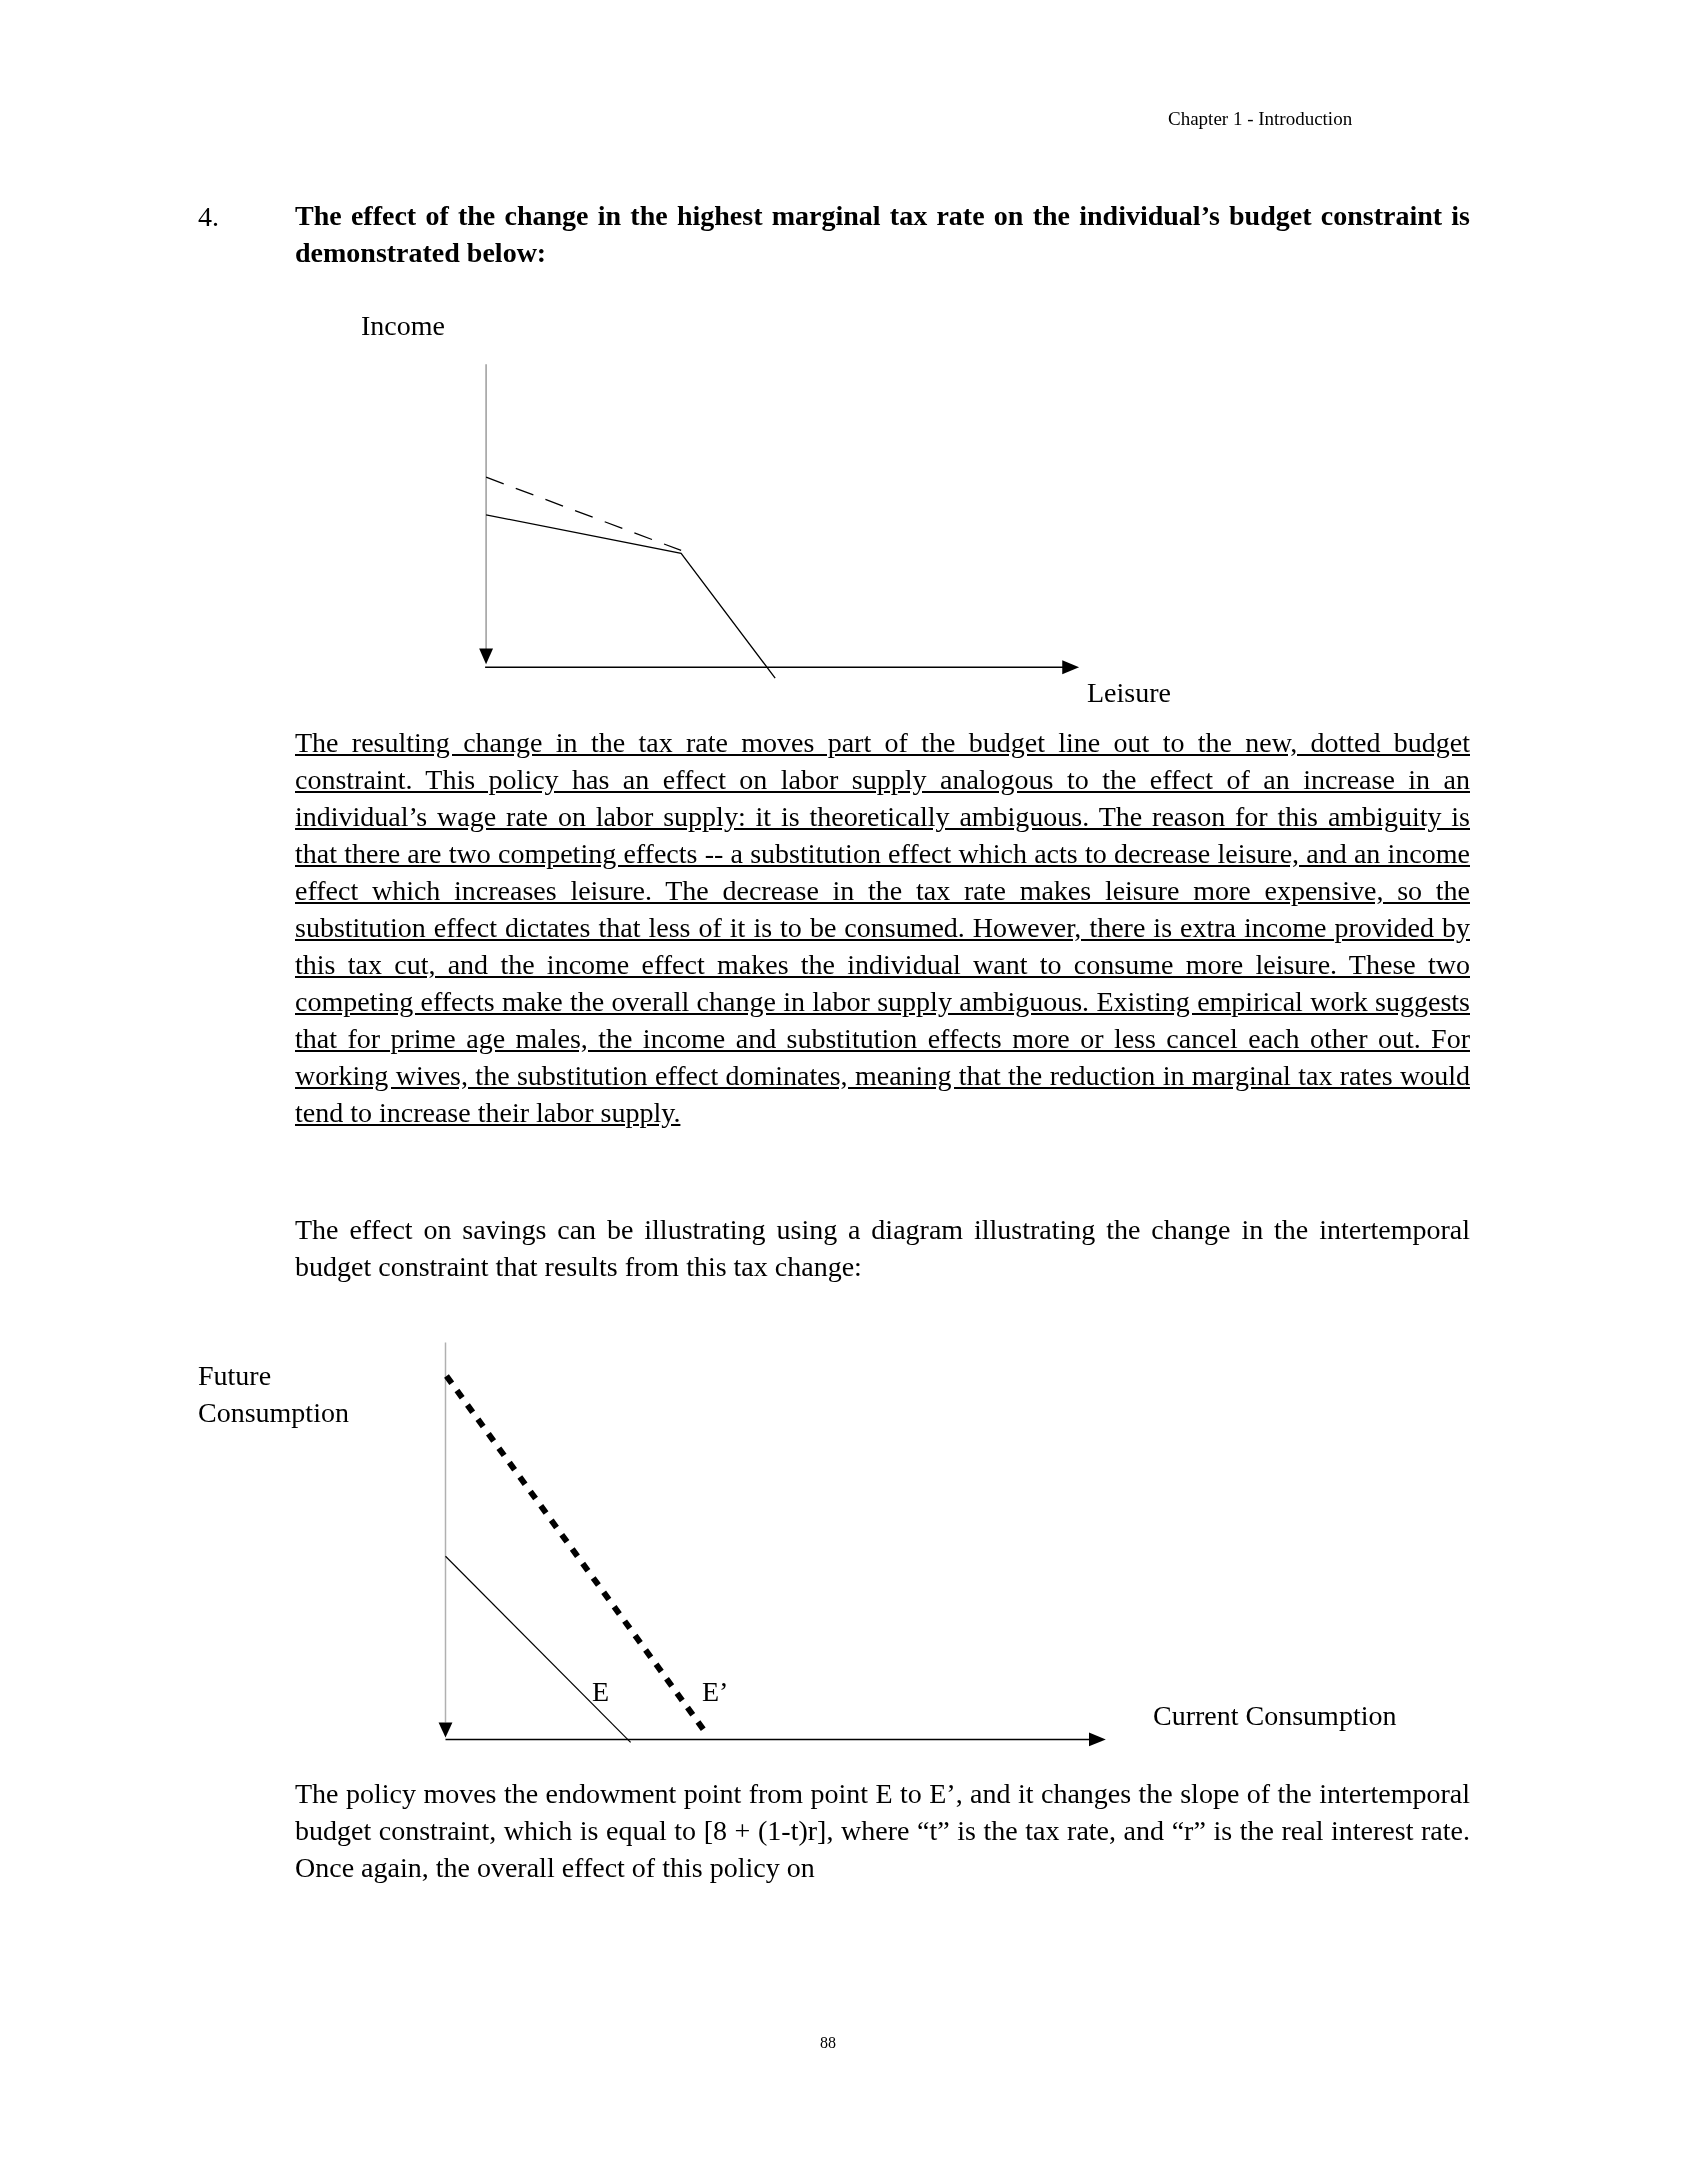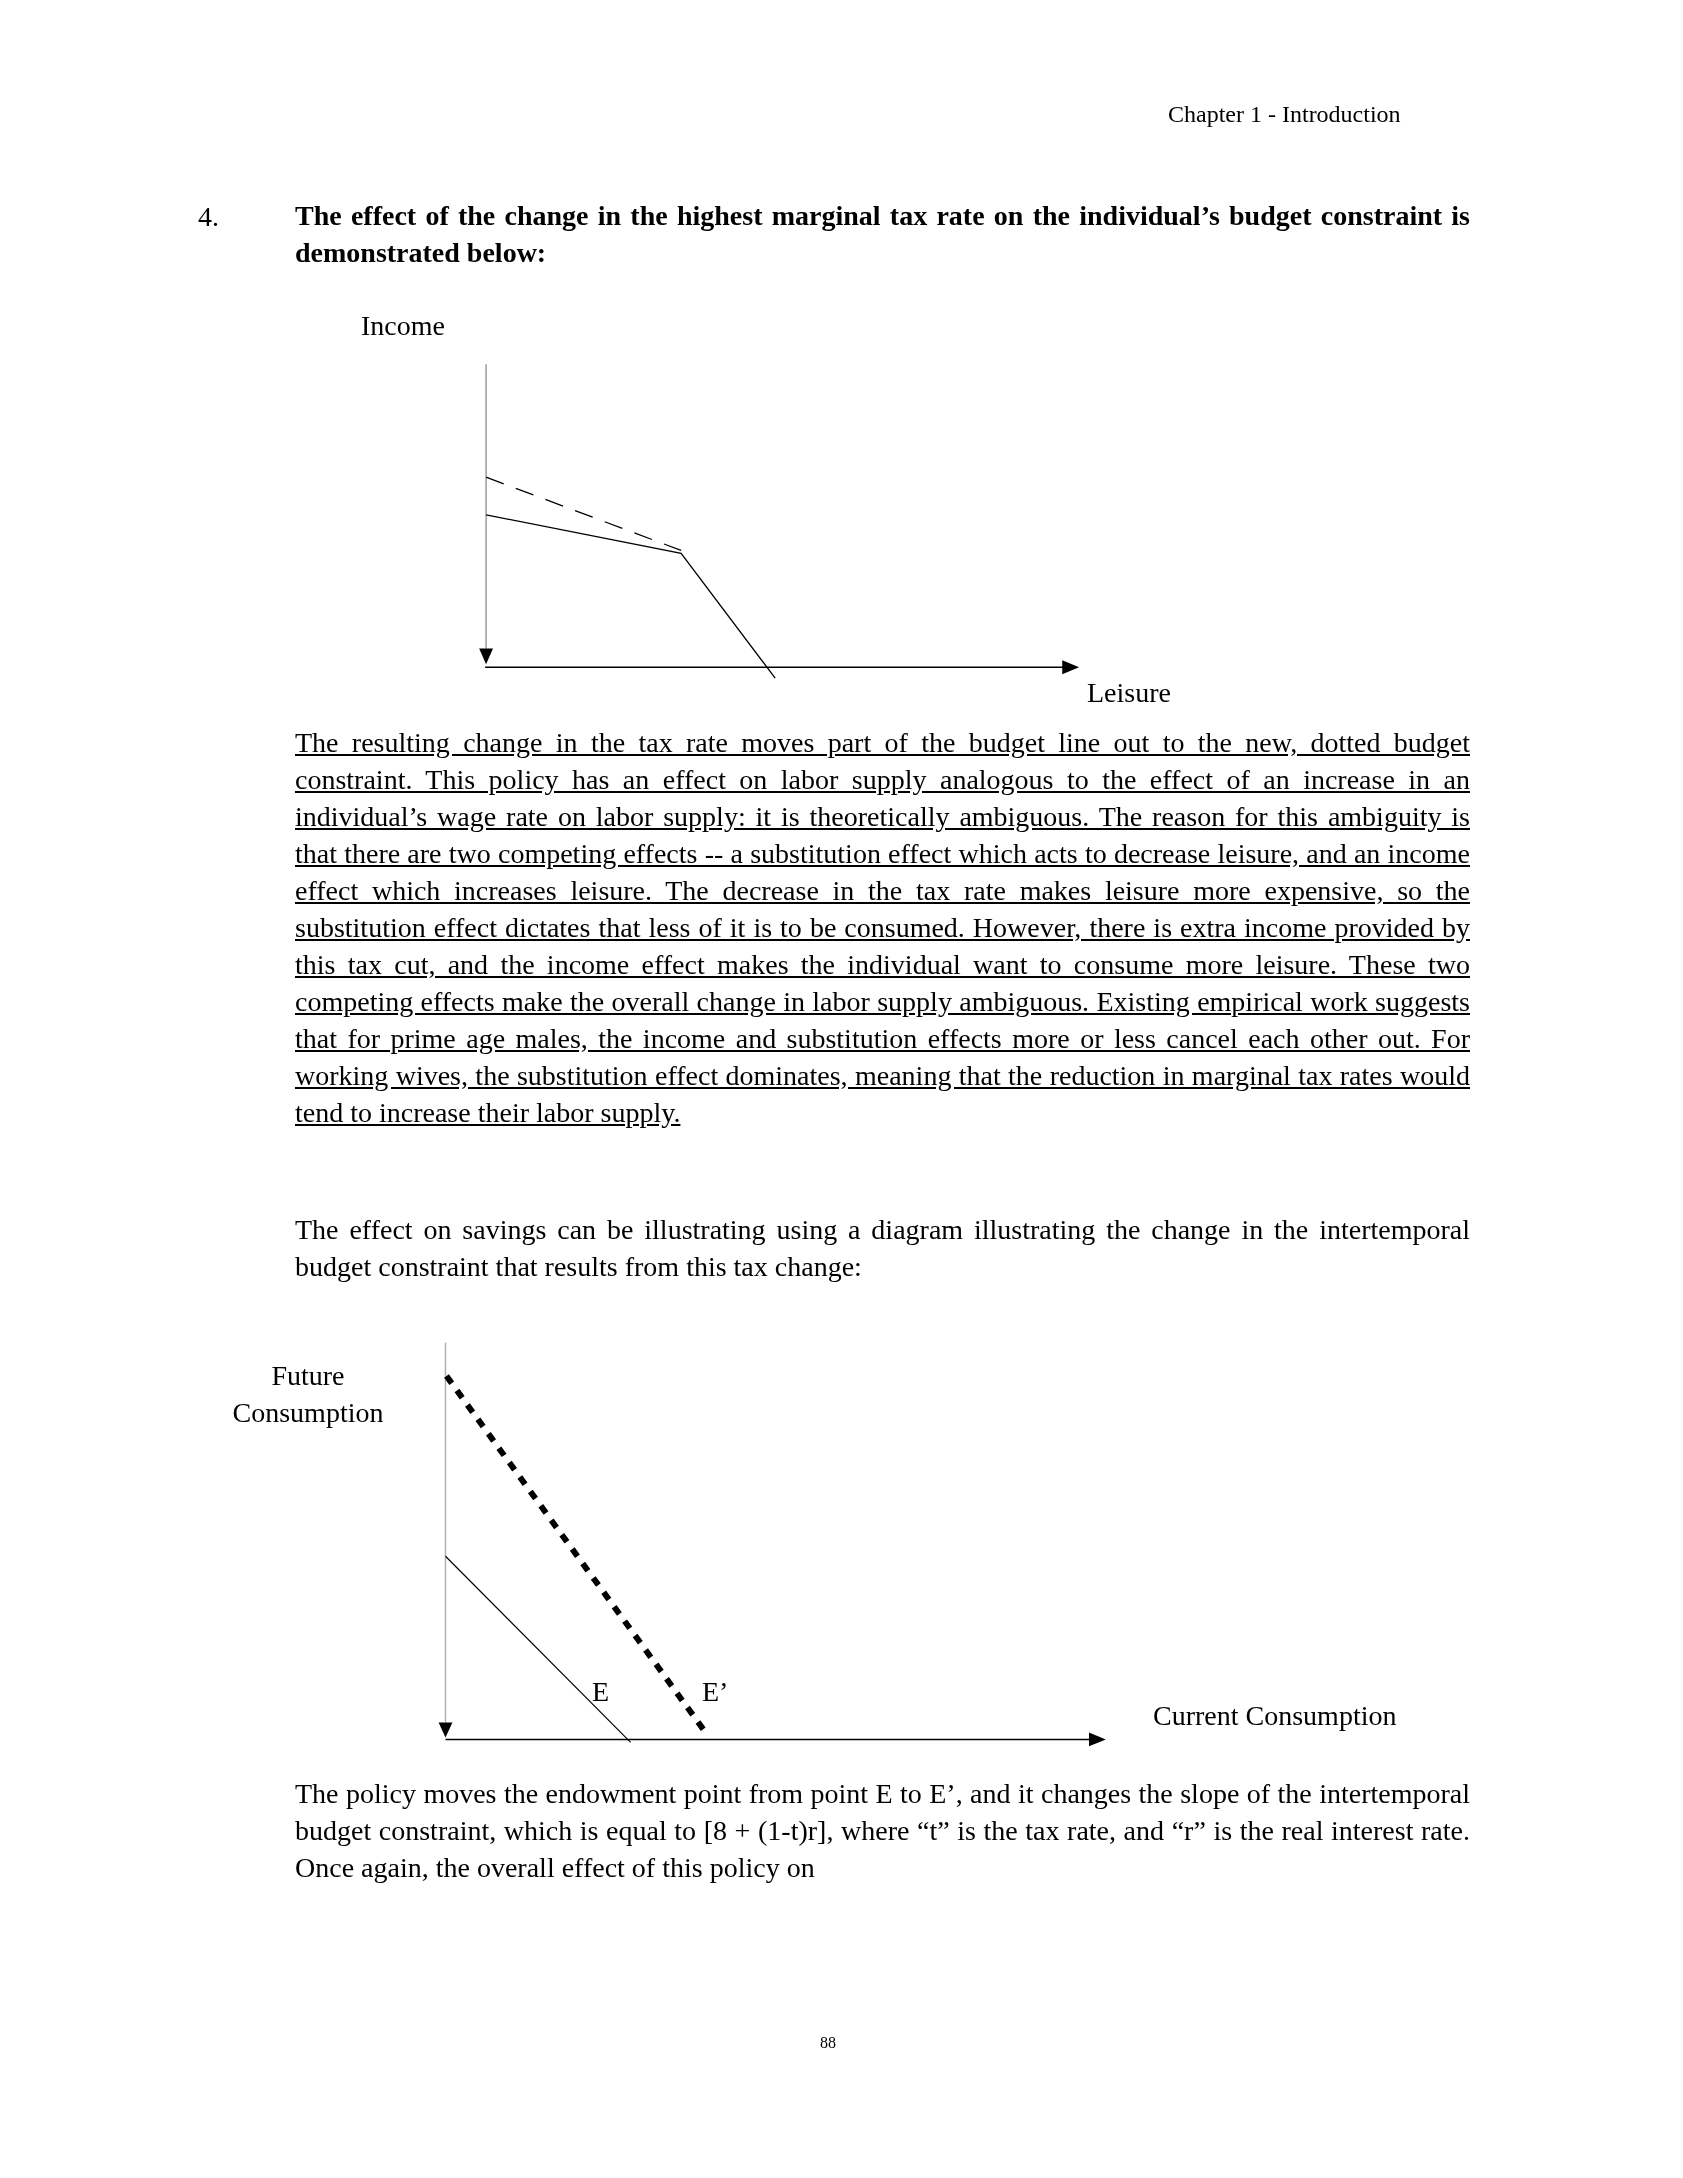--- a/index.html
+++ b/index.html
@@ -1,30 +1,30 @@
 <!DOCTYPE html>
 <html><head>
 <meta charset="utf-8">
 <style>
   html, body { margin: 0; padding: 0; background: #ffffff; }
   body { width: 1683px; height: 2178px; position: relative; overflow: hidden;
          font-family: "Liberation Serif", serif; color: #000; }
   .abs { position: absolute; }
-  .header { left: 1168px; top: 101px; font-size: 24px; white-space: nowrap; }
+  .header { left: 1168px; top: 108px; font-size: 19px; white-space: nowrap; }
   .qnum { left: 198px; top: 201px; font-size: 28px; }
   .para { left: 295px; width: 1175px; font-size: 28px; line-height: 37px;
           text-align: justify; text-align-last: left; }
   .p-intro { top: 197px; font-weight: bold; }
   .p-labor { top: 724px; text-decoration: underline; }
   .p-savings { top: 1211px; }
   .p-policy { top: 1775px; }
   .label { font-size: 28px; white-space: nowrap; }
   .lbl-income { left: 361px; top: 310px; }
   .lbl-leisure { left: 1087px; top: 677px; }
-  .lbl-future { left: 198px; top: 1357px; width: 220px; text-align: center; line-height: 37px; }
+  .lbl-future { left: 198px; top: 1357px; width: 220px; text-align: left; line-height: 37px; }
   .lbl-current { left: 1119px; top: 1700px; margin-left: 34px; }
   .lbl-e { left: 592px; top: 1676px; }
   .lbl-eprime { left: 702px; top: 1676px; }
   .pagenum { left: 820px; top: 2034px; font-size: 16px; }
   svg.diagram { position: absolute; left: 0; top: 0; width: 1683px; height: 2178px; pointer-events: none; }
 </style>
 </head>
 <body>
 
 <div class="abs header">Chapter 1 - Introduction</div>

